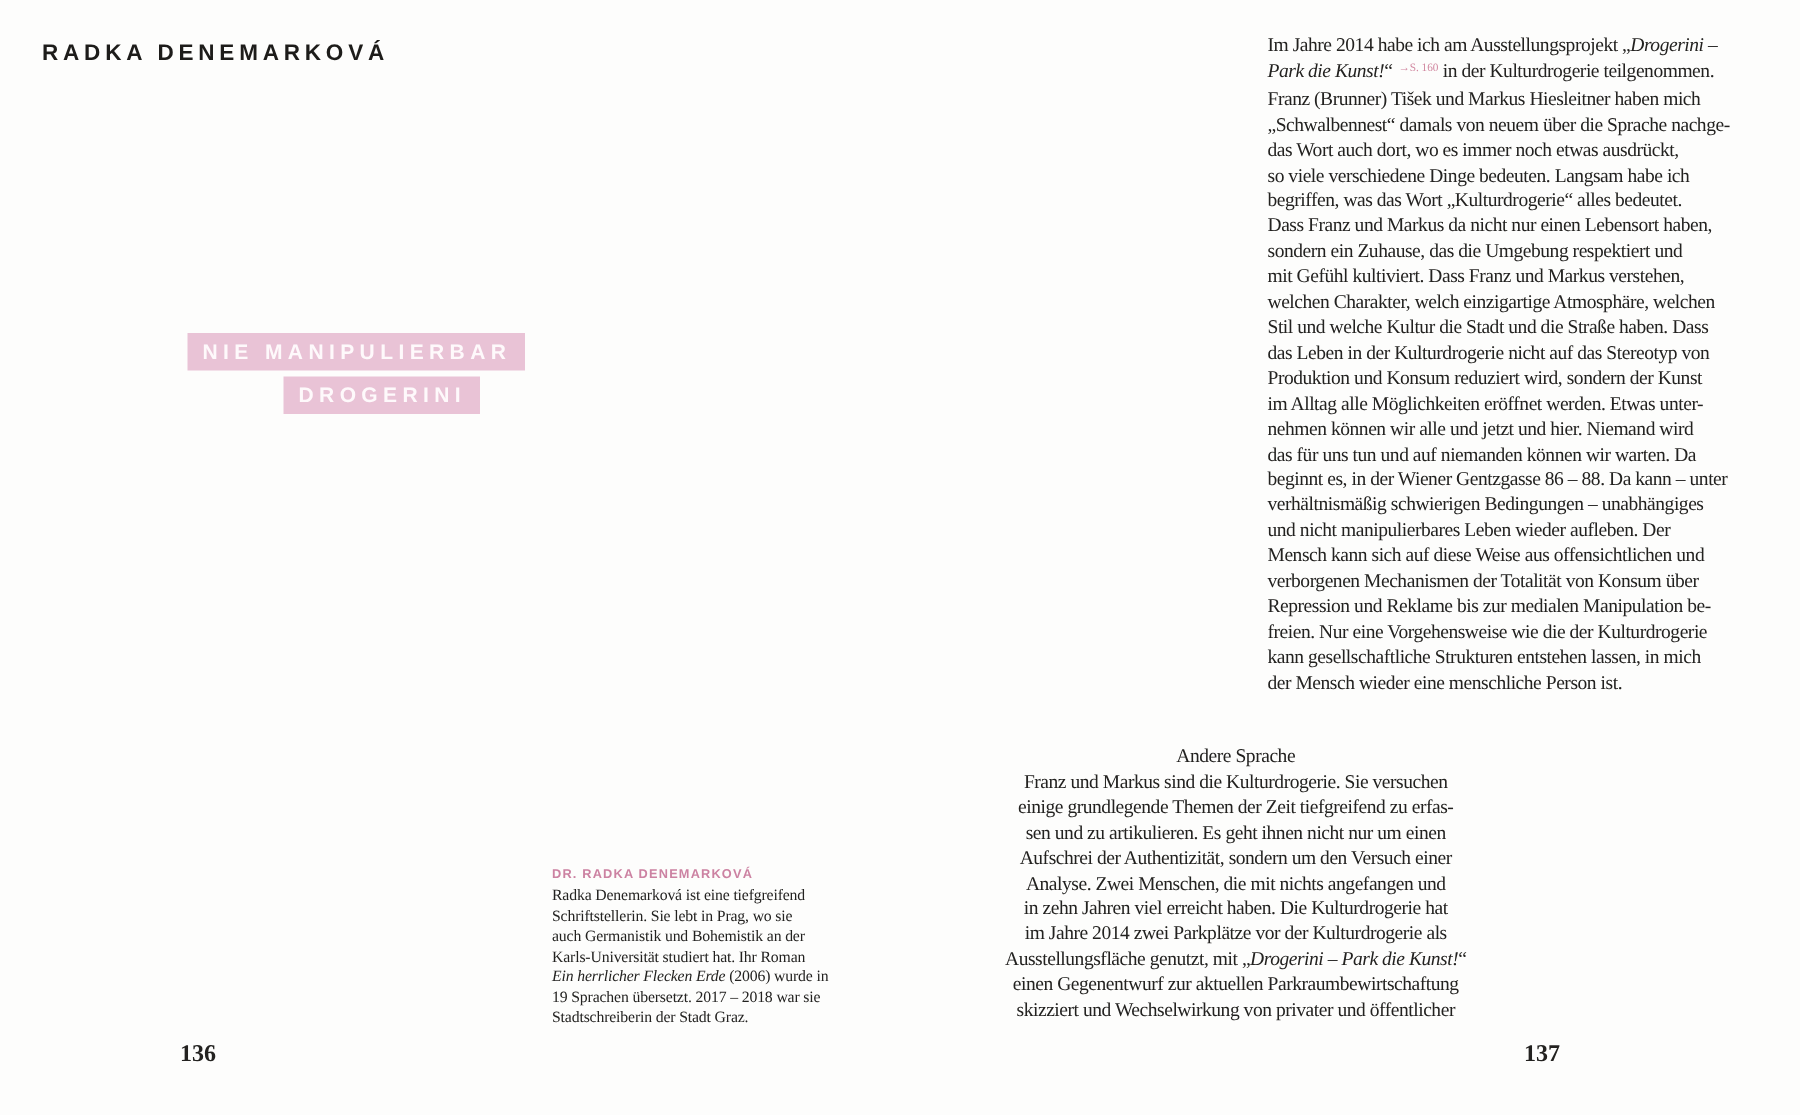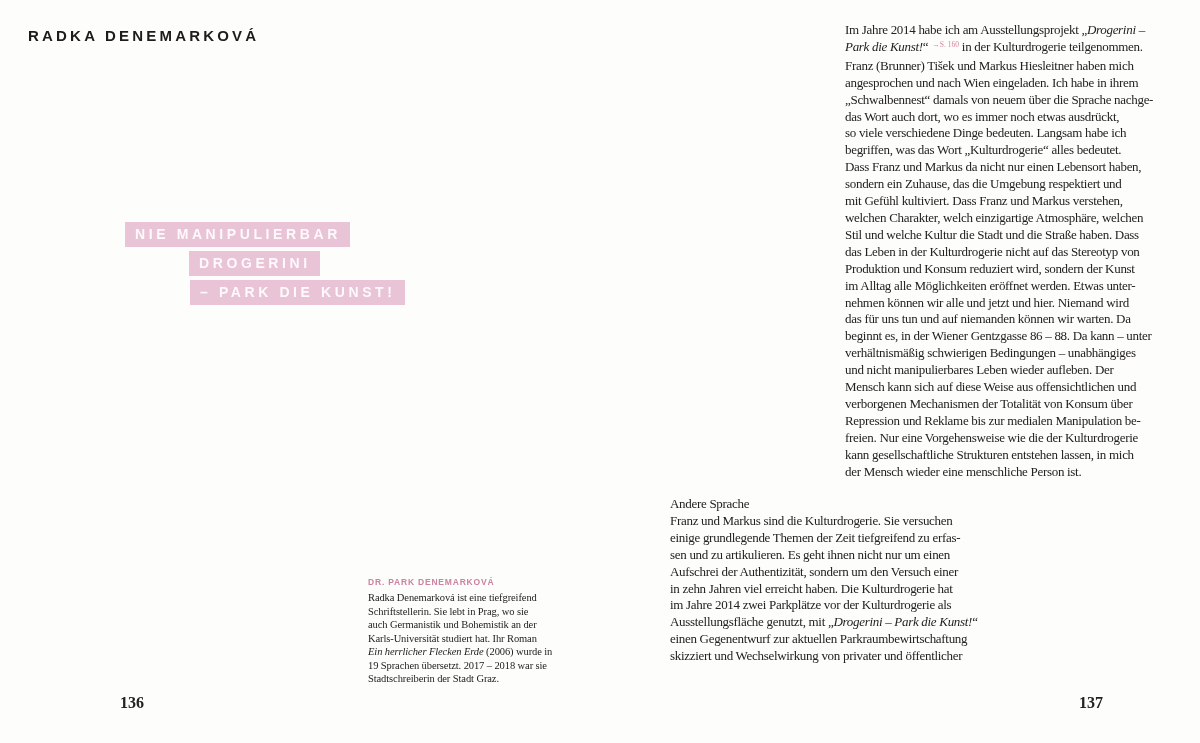--- a/index.html
+++ b/index.html
@@ -55,25 +55,25 @@
     font-size: 10.5px; line-height: 13.5px;
     letter-spacing: -0.1px;
   }
   .bio-text .text-line { white-space: nowrap; }
 
   .pagenum {
     font-weight: 700; font-size: 16px;
     font-variant-numeric: oldstyle-nums;
   }
   #pagenum-left  { left: 120px;  top: 694px; }
-  #pagenum-right { left: 1079px; top: 694px; }
+  #pagenum-right { left: 1016px; top: 694px; }
 
   
   .col1 { left: 845px; top: 22px; }
-  .col2 { left: 670px; top: 496px; }
+  .col2 { left: 670px; top: 496px; text-align: center; }
   .body-col {
     font-size: 13px; line-height: 16.9px;
     letter-spacing: -0.3px;
     color: #232220;
   }
   .body-col .text-line, .body-col .section-heading { white-space: nowrap; }
 
   .italic { font-style: italic; }
   .page-ref {
     color: var(--ref-pink, #d188a0);
@@ -89,47 +89,43 @@
 <div class="page" id="page-left">
   <div class="abs author-header">RADKA DENEMARKOVÁ</div>
 
   <div class="abs headline">
     <div class="hl-line hl-1">
       <span>NIE MANIPULIERBAR</span>
     </div>
     <div class="hl-line hl-2">
       <span>DROGERINI</span>
     </div>
-    <div class="hl-line hl-3">
-      <span>– PARK DIE KUNST!</span>
-    </div>
   </div>
 
-  <div class="abs bio-heading">DR. PARK DENEMARKOVÁ</div>
+  <div class="abs bio-heading">DR. RADKA DENEMARKOVÁ</div>
 
   <div class="abs bio-text">
       <div class="text-line"><span>Radka Denemarková ist eine tiefgreifend</span></div>
       <div class="text-line"><span>Schriftstellerin. Sie lebt in Prag, wo sie</span></div>
       <div class="text-line"><span>auch Germanistik und Bohemistik an der</span></div>
       <div class="text-line"><span>Karls-Universität studiert hat. Ihr Roman</span></div>
       <div class="text-line"><span class="italic">Ein herrlicher Flecken Erde</span><span> (2006) wurde in</span></div>
       <div class="text-line"><span>19 Sprachen übersetzt. 2017 – 2018 war sie</span></div>
       <div class="text-line"><span>Stadtschreiberin der Stadt Graz.</span></div>
     </div>
 
   <div class="abs pagenum" id="pagenum-left">136</div>
 </div>
 
 <div class="page" id="page-right"></div>
 
 <div class="abs body-col col1">
     <div class="text-line"><span>Im Jahre 2014 habe ich am Ausstellungsprojekt „</span><span class="italic">Drogerini –</span></div>
     <div class="text-line"><span class="italic">Park die Kunst!</span><span>“ </span><span class="page-ref">→S. 160</span><span> in der Kulturdrogerie teilgenommen.</span></div>
     <div class="text-line"><span>Franz (Brunner) Tišek und Markus Hiesleitner haben mich</span></div>
-    <div class="text-line"><span>angesprochen und nach Wien eingeladen. Ich habe in ihrem</span></div>
     <div class="text-line"><span>„Schwalbennest“ damals von neuem über die Sprache nachge-</span></div>
     <div class="text-line"><span>das Wort auch dort, wo es immer noch etwas ausdrückt,</span></div>
     <div class="text-line"><span>so viele verschiedene Dinge bedeuten. Langsam habe ich</span></div>
     <div class="text-line"><span>begriffen, was das Wort „Kulturdrogerie“ alles bedeutet.</span></div>
     <div class="text-line"><span>Dass Franz und Markus da nicht nur einen Lebensort haben,</span></div>
     <div class="text-line"><span>sondern ein Zuhause, das die Umgebung respektiert und</span></div>
     <div class="text-line"><span>mit Gefühl kultiviert. Dass Franz und Markus verstehen,</span></div>
     <div class="text-line"><span>welchen Charakter, welch einzigartige Atmosphäre, welchen</span></div>
     <div class="text-line"><span>Stil und welche Kultur die Stadt und die Straße haben. Dass</span></div>
     <div class="text-line"><span>das Leben in der Kulturdrogerie nicht auf das Stereotyp von</span></div>
@@ -148,20 +144,21 @@
     <div class="text-line"><span>der Mensch wieder eine menschliche Person ist.</span></div>
   </div>
 
 <div class="abs body-col col2">
   <div class="section-heading">Andere Sprache</div>
   <div>
       <div class="text-line"><span>Franz und Markus sind die Kulturdrogerie. Sie versuchen</span></div>
       <div class="text-line"><span>einige grundlegende Themen der Zeit tiefgreifend zu erfas-</span></div>
       <div class="text-line"><span>sen und zu artikulieren. Es geht ihnen nicht nur um einen</span></div>
       <div class="text-line"><span>Aufschrei der Authentizität, sondern um den Versuch einer</span></div>
+      <div class="text-line"><span>Analyse. Zwei Menschen, die mit nichts angefangen und</span></div>
       <div class="text-line"><span>in zehn Jahren viel erreicht haben. Die Kulturdrogerie hat</span></div>
       <div class="text-line"><span>im Jahre 2014 zwei Parkplätze vor der Kulturdrogerie als</span></div>
       <div class="text-line"><span>Ausstellungsfläche genutzt, mit „</span><span class="italic">Drogerini – Park die Kunst!</span><span>“</span></div>
       <div class="text-line"><span>einen Gegenentwurf zur aktuellen Parkraumbewirtschaftung</span></div>
       <div class="text-line"><span>skizziert und Wechselwirkung von privater und öffentlicher</span></div>
     </div>
 </div>
 
 <div class="abs pagenum" id="pagenum-right">137</div>
 

